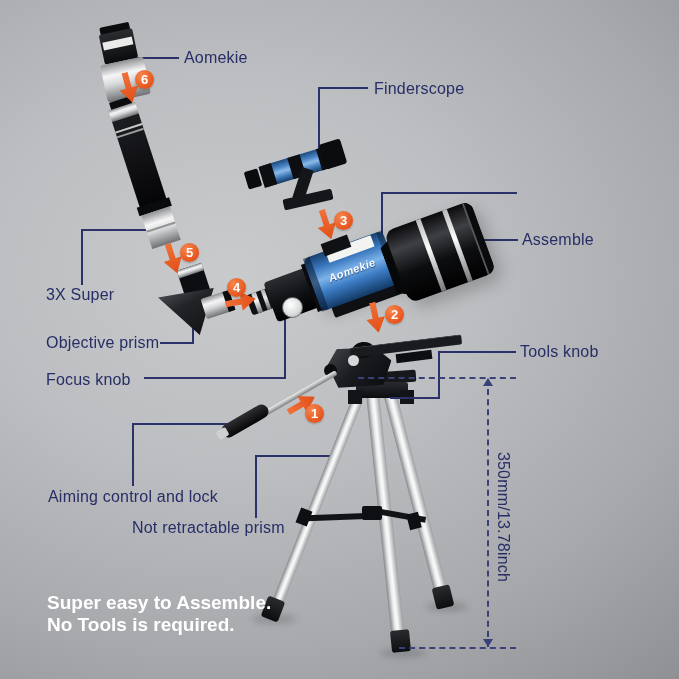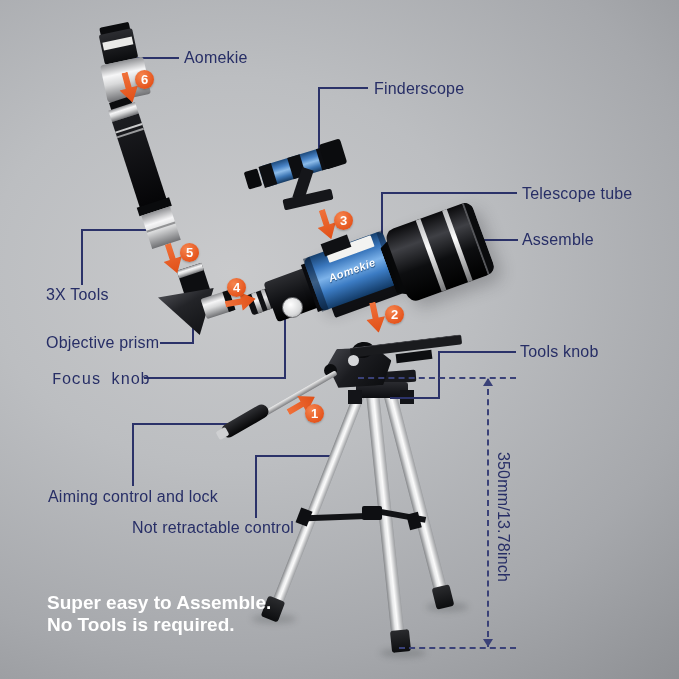--- a/index.html
+++ b/index.html
@@ -168,27 +168,26 @@
 
   <div class="badge" style="left:135px;top:70px;">6</div>
   <div class="badge" style="left:180px;top:243px;">5</div>
   <div class="badge" style="left:227px;top:278px;">4</div>
   <div class="badge" style="left:334px;top:211px;">3</div>
   <div class="badge" style="left:385px;top:305px;">2</div>
   <div class="badge" style="left:305px;top:404px;">1</div>
 
   <div class="lbl" style="left:184px;top:49px;">Aomekie</div>
   <div class="lbl" style="left:374px;top:80px;">Finderscope</div>
-  <div class="lbl" style="left:522px;top:185px;">Telescope tube</div>
   <div class="lbl" style="left:522px;top:231px;">Assemble</div>
-  <div class="lbl" style="left:46px;top:286px;">3X Tools</div>
+  <div class="lbl" style="left:46px;top:286px;">3X Super</div>
   <div class="lbl" style="left:46px;top:334px;">Objective prism</div>
-  <div class="lbl" style="left:52px;top:371px;font-family:Liberation Mono, monospace;">Focus knob</div>
+  <div class="lbl" style="left:46px;top:371px;">Focus knob</div>
   <div class="lbl" style="left:520px;top:343px;">Tools knob</div>
   <div class="lbl" style="left:48px;top:488px;">Aiming control and lock</div>
-  <div class="lbl" style="left:132px;top:519px;">Not retractable control</div>
+  <div class="lbl" style="left:132px;top:519px;">Not retractable prism</div>
 
   <div style="left:47px;top:590px;">
     <div class="footer-line" style="position:static;margin-top:2px;">Super easy to Assemble.</div>
     <div class="footer-line" style="position:static;">No Tools is required.</div>
   </div>
 
 </div>
 
 </body></html>

